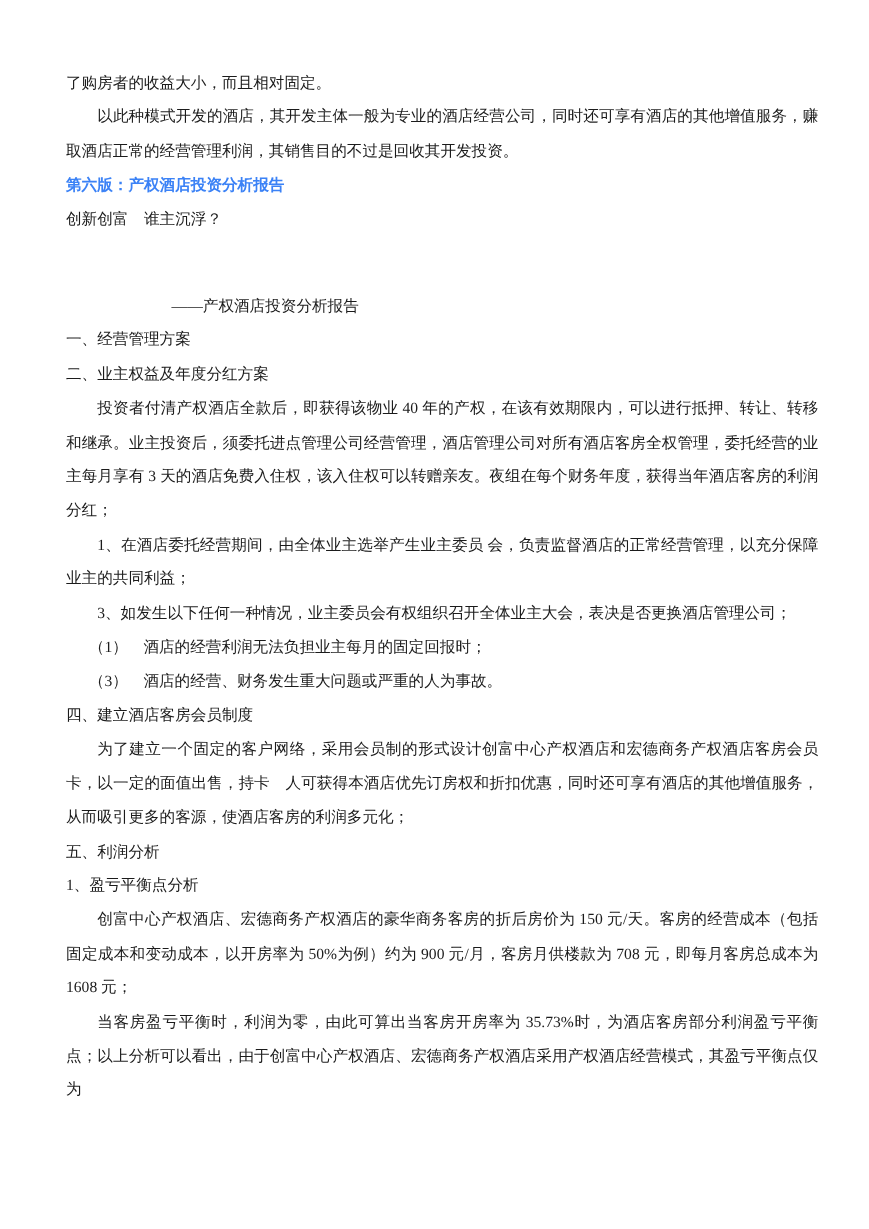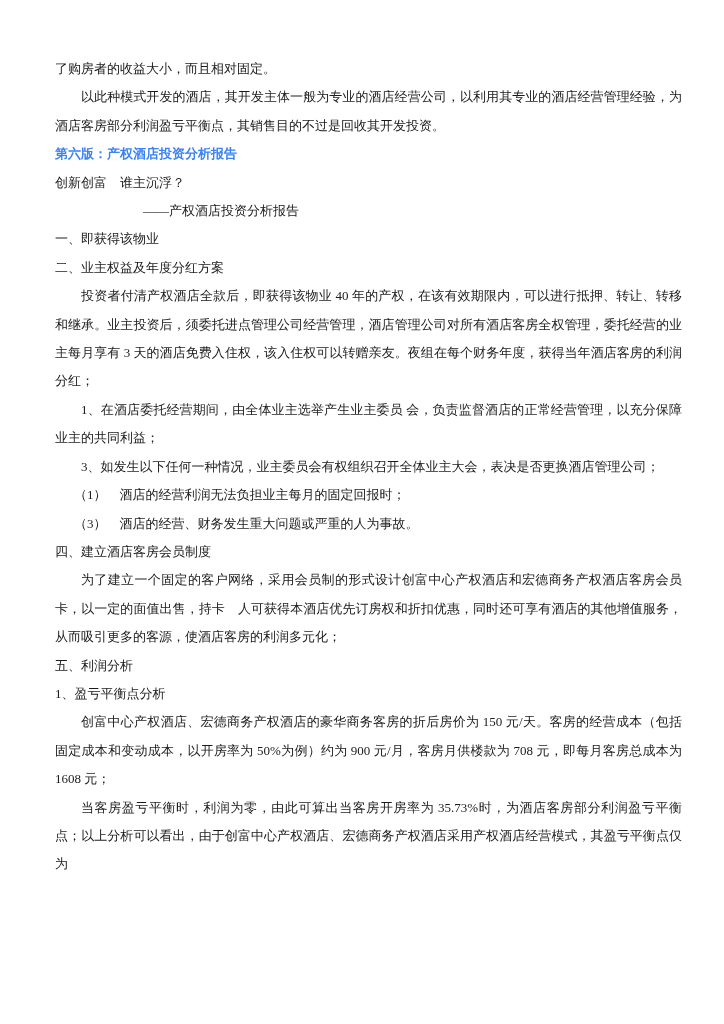--- a/index.html
+++ b/index.html
@@ -21,38 +21,38 @@
     line-height: 28.4px;
     color: #1b1b1b;
   }
   .para {
     margin: 0;
     text-align: justify;
     text-justify: inter-ideograph;
     word-break: normal;
   }
   .para.indent { text-indent: 26px; }
-  .para.subtitle { padding-left: 88px; }
+  .para.subtitle { padding-left: 88px; margin-top: 44px; }
   .para.list-item { padding-left: 19px; }
   .para.heading-red {
     font-weight: bold;
     color: #3b82f6;
   }
 </style>
 </head>
 <body>
 
 <div class="page">
   <div id="doc-body">
       <p class="para">了购房者的收益大小，而且相对固定。</p>
-      <p class="para indent">以此种模式开发的酒店，其开发主体一般为专业的酒店经营公司，以利用其专业的酒店经营管理经验，为酒店客房部分利润盈亏平衡点，其销售目的不过是回收其开发投资。</p>
+      <p class="para indent">以此种模式开发的酒店，其开发主体一般为专业的酒店经营公司，同时还可享有酒店的其他增值服务，赚取酒店正常的经营管理利润，其销售目的不过是回收其开发投资。</p>
       <p class="para heading-red">第六版：产权酒店投资分析报告</p>
       <p class="para">创新创富　谁主沉浮？</p>
       <p class="para subtitle">——产权酒店投资分析报告</p>
-      <p class="para">一、即获得该物业</p>
+      <p class="para">一、经营管理方案</p>
       <p class="para">二、业主权益及年度分红方案</p>
       <p class="para indent">投资者付清产权酒店全款后，即获得该物业 40 年的产权，在该有效期限内，可以进行抵押、转让、转移和继承。业主投资后，须委托进点管理公司经营管理，酒店管理公司对所有酒店客房全权管理，委托经营的业主每月享有 3 天的酒店免费入住权，该入住权可以转赠亲友。夜组在每个财务年度，获得当年酒店客房的利润分红；</p>
       <p class="para indent">1、在酒店委托经营期间，由全体业主选举产生业主委员 会，负责监督酒店的正常经营管理，以充分保障业主的共同利益；</p>
       <p class="para indent">3、如发生以下任何一种情况，业主委员会有权组织召开全体业主大会，表决是否更换酒店管理公司；</p>
       <p class="para list-item">（1）　酒店的经营利润无法负担业主每月的固定回报时；</p>
       <p class="para list-item">（3）　酒店的经营、财务发生重大问题或严重的人为事故。</p>
       <p class="para">四、建立酒店客房会员制度</p>
       <p class="para indent">为了建立一个固定的客户网络，采用会员制的形式设计创富中心产权酒店和宏德商务产权酒店客房会员卡，以一定的面值出售，持卡　人可获得本酒店优先订房权和折扣优惠，同时还可享有酒店的其他增值服务，从而吸引更多的客源，使酒店客房的利润多元化；</p>
       <p class="para">五、利润分析</p>
       <p class="para">1、盈亏平衡点分析</p>

